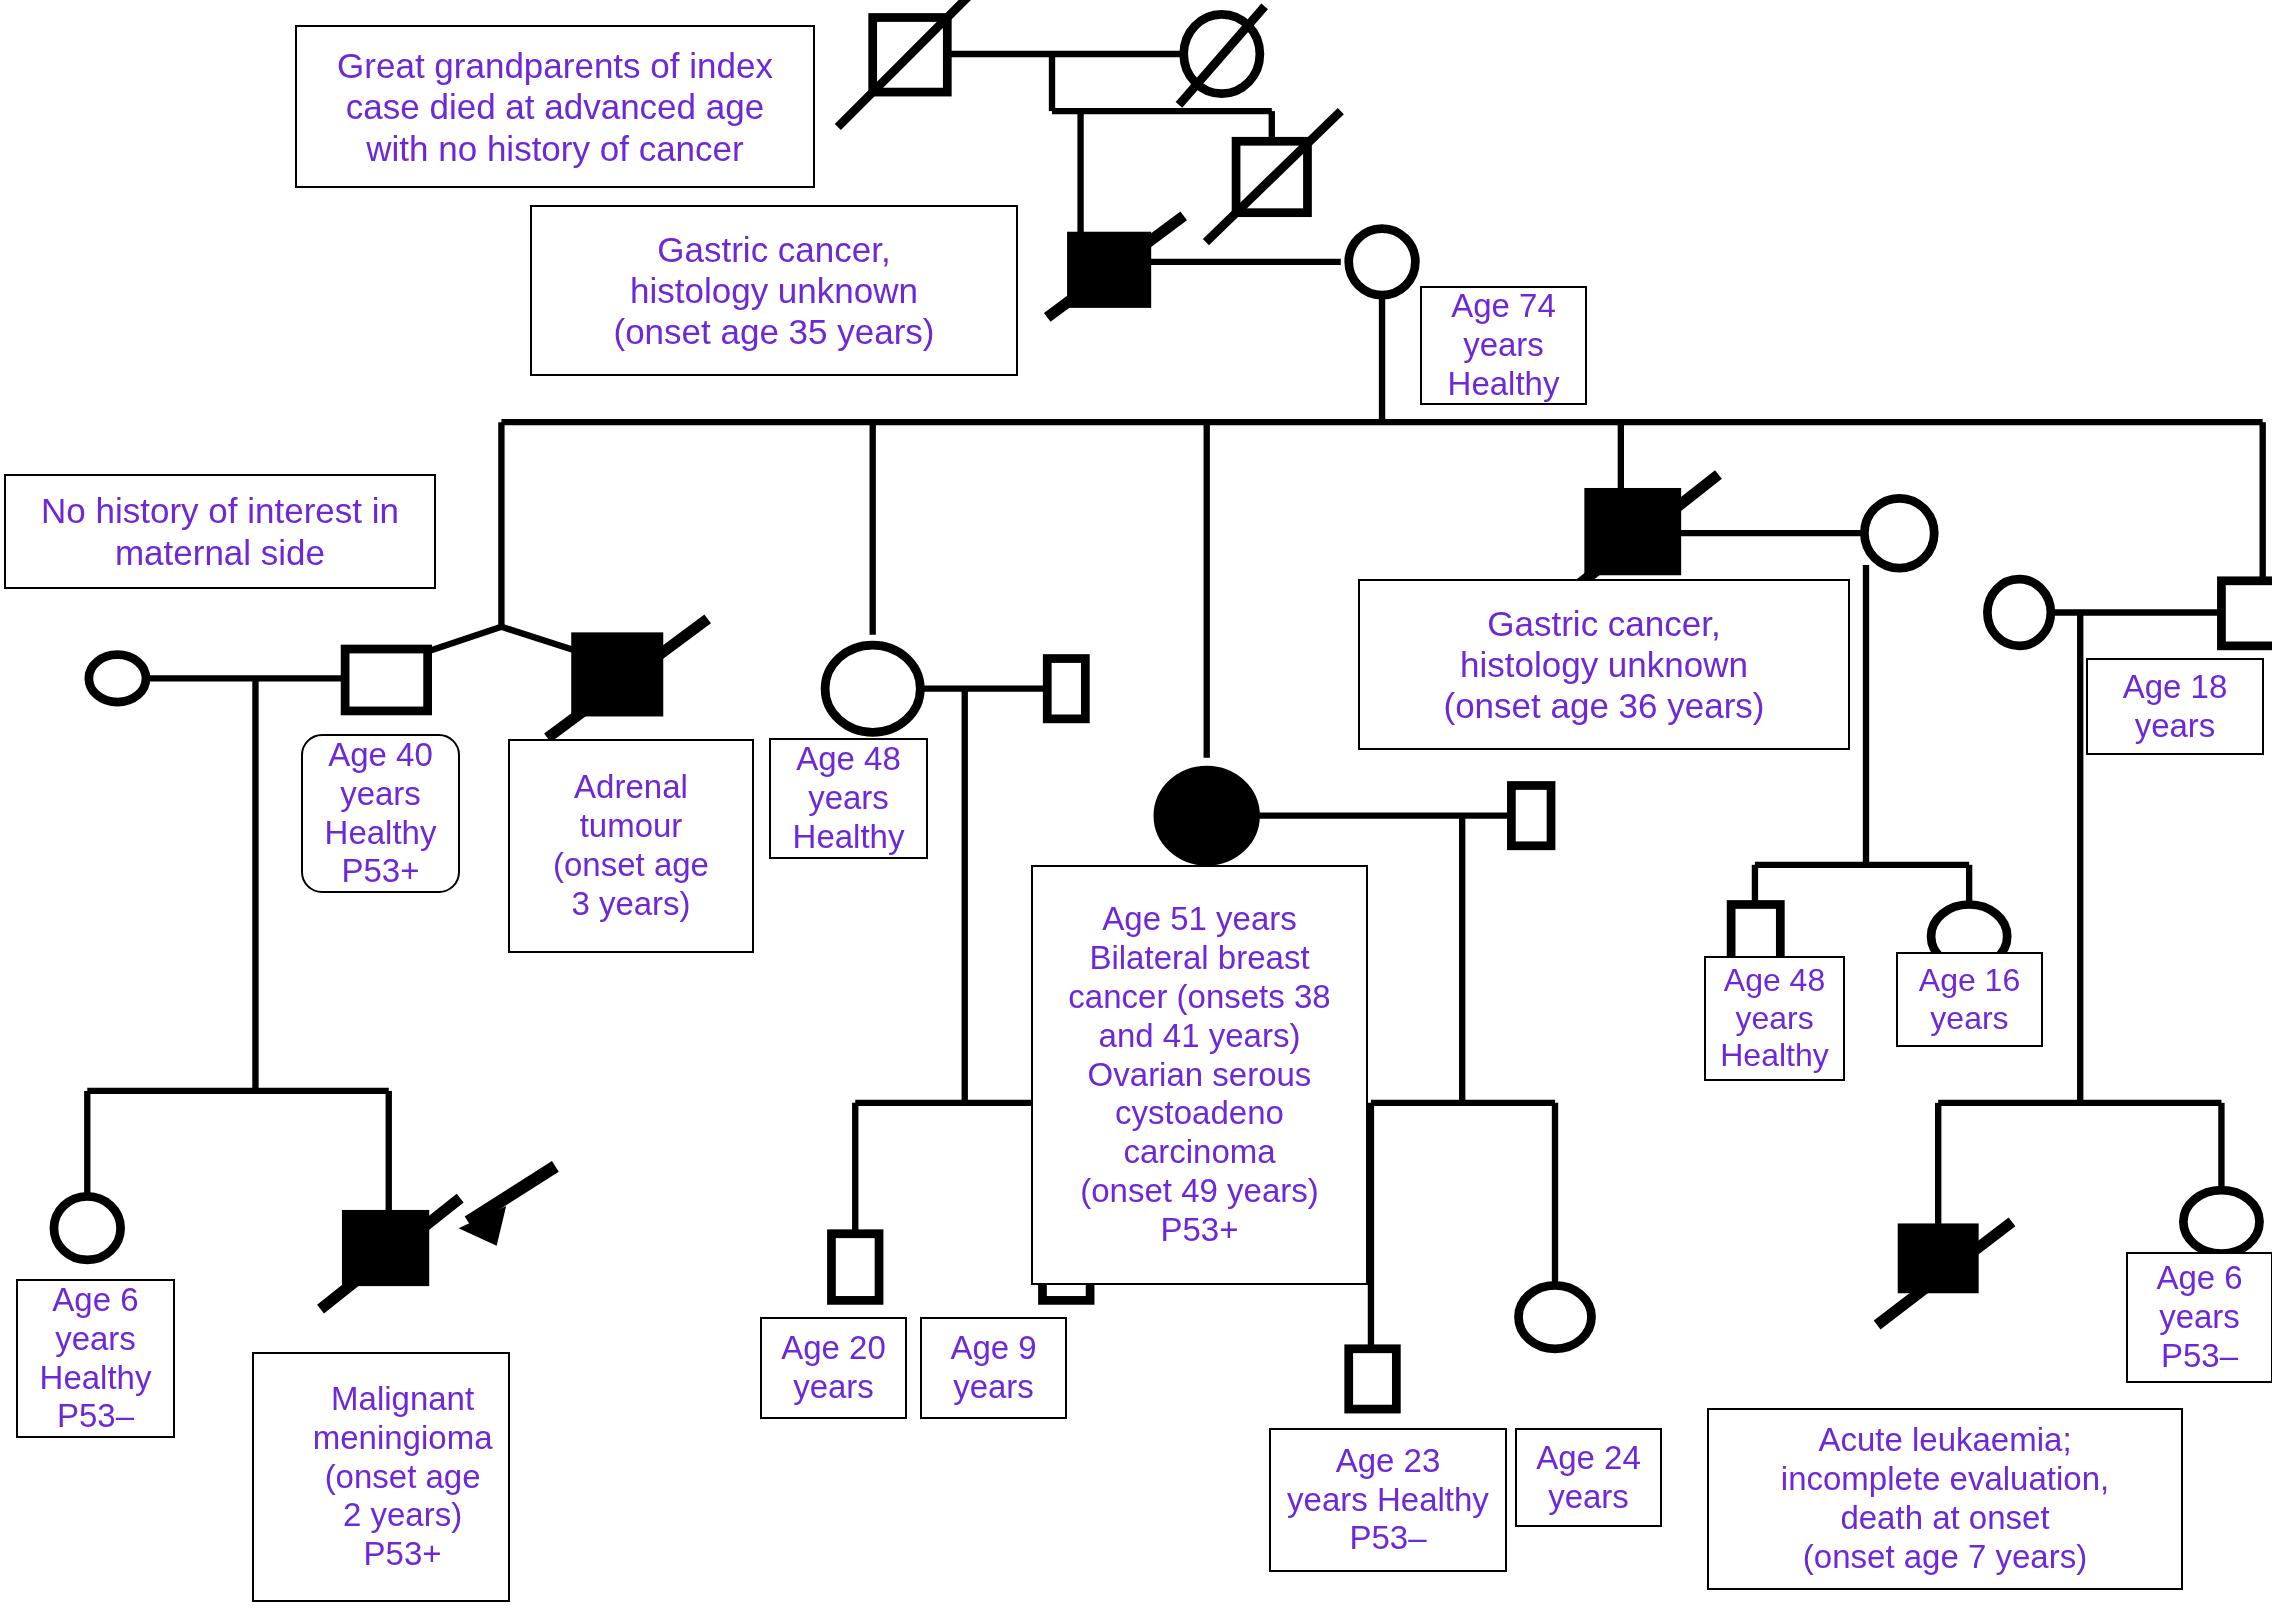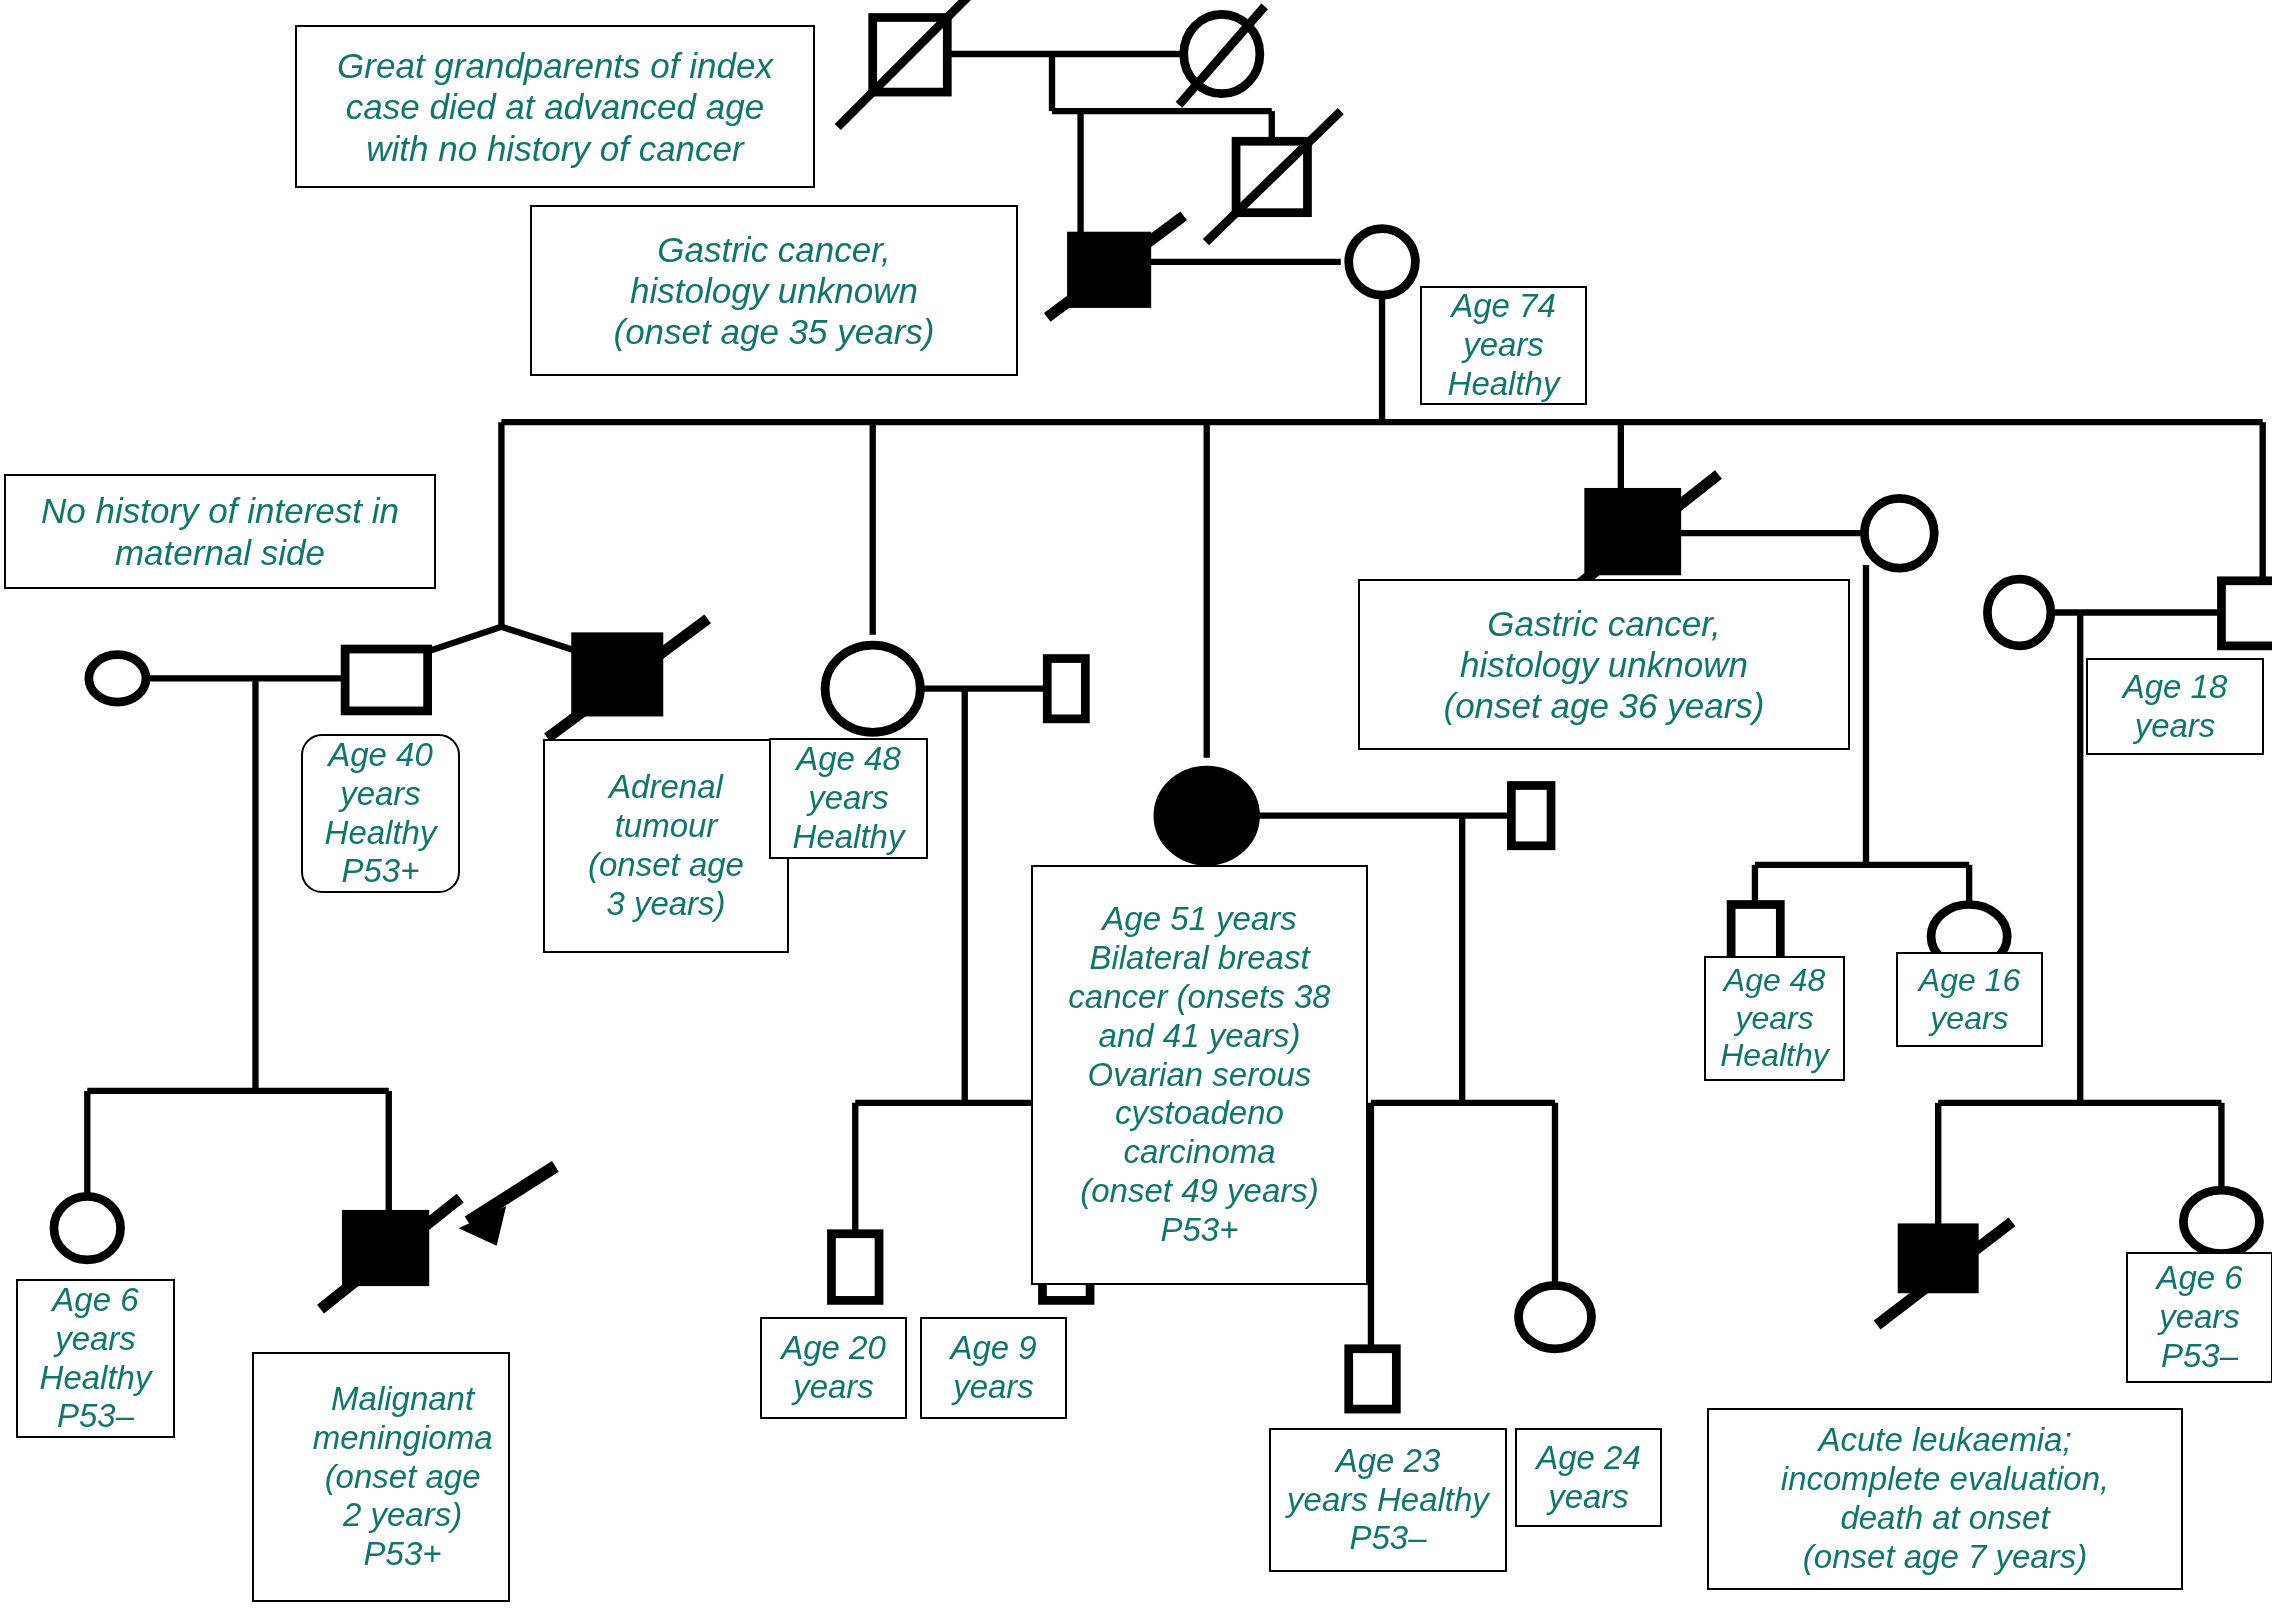--- a/index.html
+++ b/index.html
@@ -4,30 +4,29 @@
 <style>
   html,body{margin:0;padding:0;background:#ffffff;}
   body{font-family:"Liberation Sans", sans-serif;}
   #stage{position:relative;width:2273px;height:1617px;background:#ffffff;overflow:hidden;}
   svg#ped{position:absolute;left:0;top:0;width:2273px;height:1617px;}
   .note{
     position:absolute;
     box-sizing:border-box;
     border:2.4px solid #000000;
     background:#ffffff;
-    color:#0f766e;
+    color:#6d28d9;
     display:flex;
     align-items:center;
     justify-content:center;
     text-align:center;
     line-height:1.18;
     font-family:"Liberation Sans", sans-serif;
     white-space:pre-line;
     padding:3.2px 4.8px;
-    font-style:italic;
   }
   .f44{font-size:35px;}
   .f42{font-size:33px;}
   .f40{font-size:32px;}
 </style>
 </head>
 <body>
 
 <div id="stage">
 
@@ -227,21 +226,21 @@
 Healthy</div>
 
   <div class="note f44" style="left:4px;top:474px;width:432px;height:115px;">No history of interest in
 maternal side</div>
 
   <div class="note f42" style="left:301px;top:734px;width:159px;height:159px;border-radius:21px;">Age 40
 years
 Healthy
 P53+</div>
 
-  <div class="note f42" style="left:508px;top:739px;width:246px;height:214px;margin-left:35px;">Adrenal
+  <div class="note f42" style="left:508px;top:739px;width:246px;height:214px;">Adrenal
 tumour
 (onset age
 3 years)</div>
 
   <div class="note f42" style="left:769px;top:738px;width:159px;height:121px;">Age 48
 years
 Healthy</div>
 
   <div class="note f44" style="left:1358px;top:579px;width:492px;height:171px;">Gastric cancer,
 histology unknown

